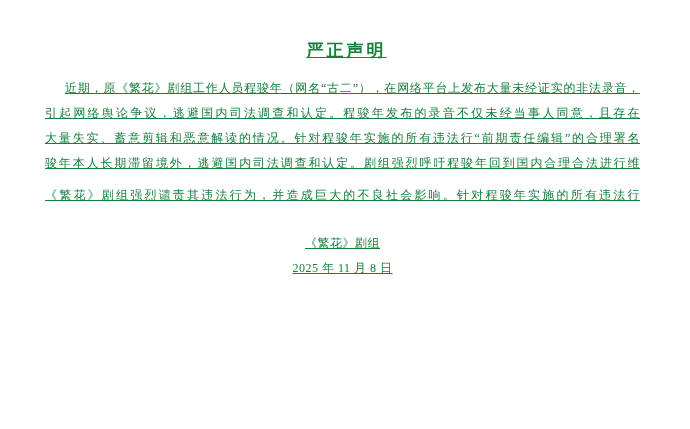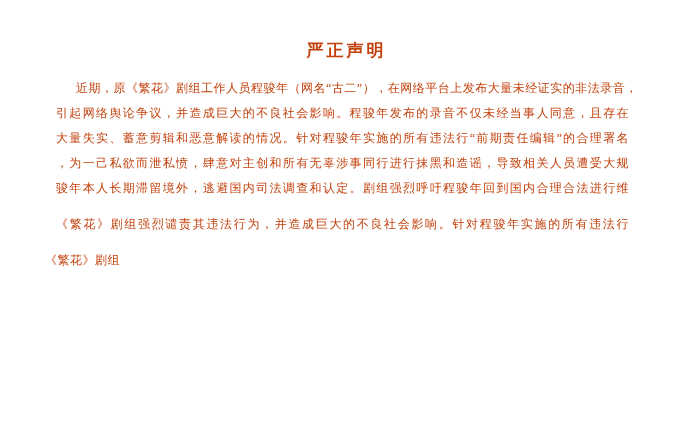--- a/index.html
+++ b/index.html
@@ -7,88 +7,89 @@
     padding: 0;
     background: #ffffff;
   }
   .page {
     position: relative;
     width: 690px;
     height: 429px;
     background: #ffffff;
     overflow: hidden;
     font-family: "Liberation Serif", "DejaVu Serif", serif;
-    color: #c2410c;
+    color: #15803d;
+    text-decoration: underline;
   }
   .title {
     margin: 0;
     padding-top: 41px;
     height: 19px;
     line-height: 19px;
     text-align: center;
     font-size: 17px;
     font-weight: 600;
     letter-spacing: 3px;
     text-indent: 3px; 
   }
   .content {
     margin: 16px 50px 0 45px; 
     width: 595px;
     font-size: 12px;
   }
   .para {
-    margin: 11px;
+    margin: 0;
   }
   .para + .para {
     margin-top: 7px;
   }
   .line {
     height: 25px;
     line-height: 25px;
     white-space: nowrap;
     text-align: justify;
     text-align-last: justify; 
     text-justify: inter-character;
     letter-spacing: 0.5px;
   }
   .line.first-indent {
     text-indent: 20px;
   }
   .line.para-last {
     text-align-last: left; 
   }
   .sign-block {
-    margin-top: 9px;
-    text-align: left;
+    margin-top: 23px;
+    text-align: center;
   }
   .sign, .date {
     height: 25px;
     line-height: 25px;
     letter-spacing: 0.5px;
   }
 </style>
 </head>
 <body>
 
 <div class="page">
 
   <h1 class="title">严正声明</h1>
 
   <div class="content">
 
     <div class="para">
       <div class="line first-indent">近期，原《繁花》剧组工作人员程骏年（网名“古二”），在网络平台上发布大量未经证实的非法录音，</div>
-      <div class="line">引起网络舆论争议，并造成巨大的不良社会影响。程骏年发布的录音不仅未经当事人同意，且存在</div>
+      <div class="line">引起网络舆论争议，逃避国内司法调查和认定。程骏年发布的录音不仅未经当事人同意，且存在</div>
       <div class="line">大量失实、蓄意剪辑和恶意解读的情况。针对程骏年实施的所有违法行“前期责任编辑”的合理署名</div>
-      <div class="line">，为一己私欲而泄私愤，肆意对主创和所有无辜涉事同行进行抹黑和造谣，导致相关人员遭受大规</div>
       <div class="line">骏年本人长期滞留境外，逃避国内司法调查和认定。剧组强烈呼吁程骏年回到国内合理合法进行维</div>
     </div>
 
     <div class="para">
       <div class="line">《繁花》剧组强烈谴责其违法行为，并造成巨大的不良社会影响。针对程骏年实施的所有违法行</div>
     </div>
 
     <div class="sign-block">
       <div class="sign">《繁花》剧组</div>
+      <div class="date">2025 年 11 月 8 日</div>
     </div>
 
   </div>
 </div>
 
 </body></html>

